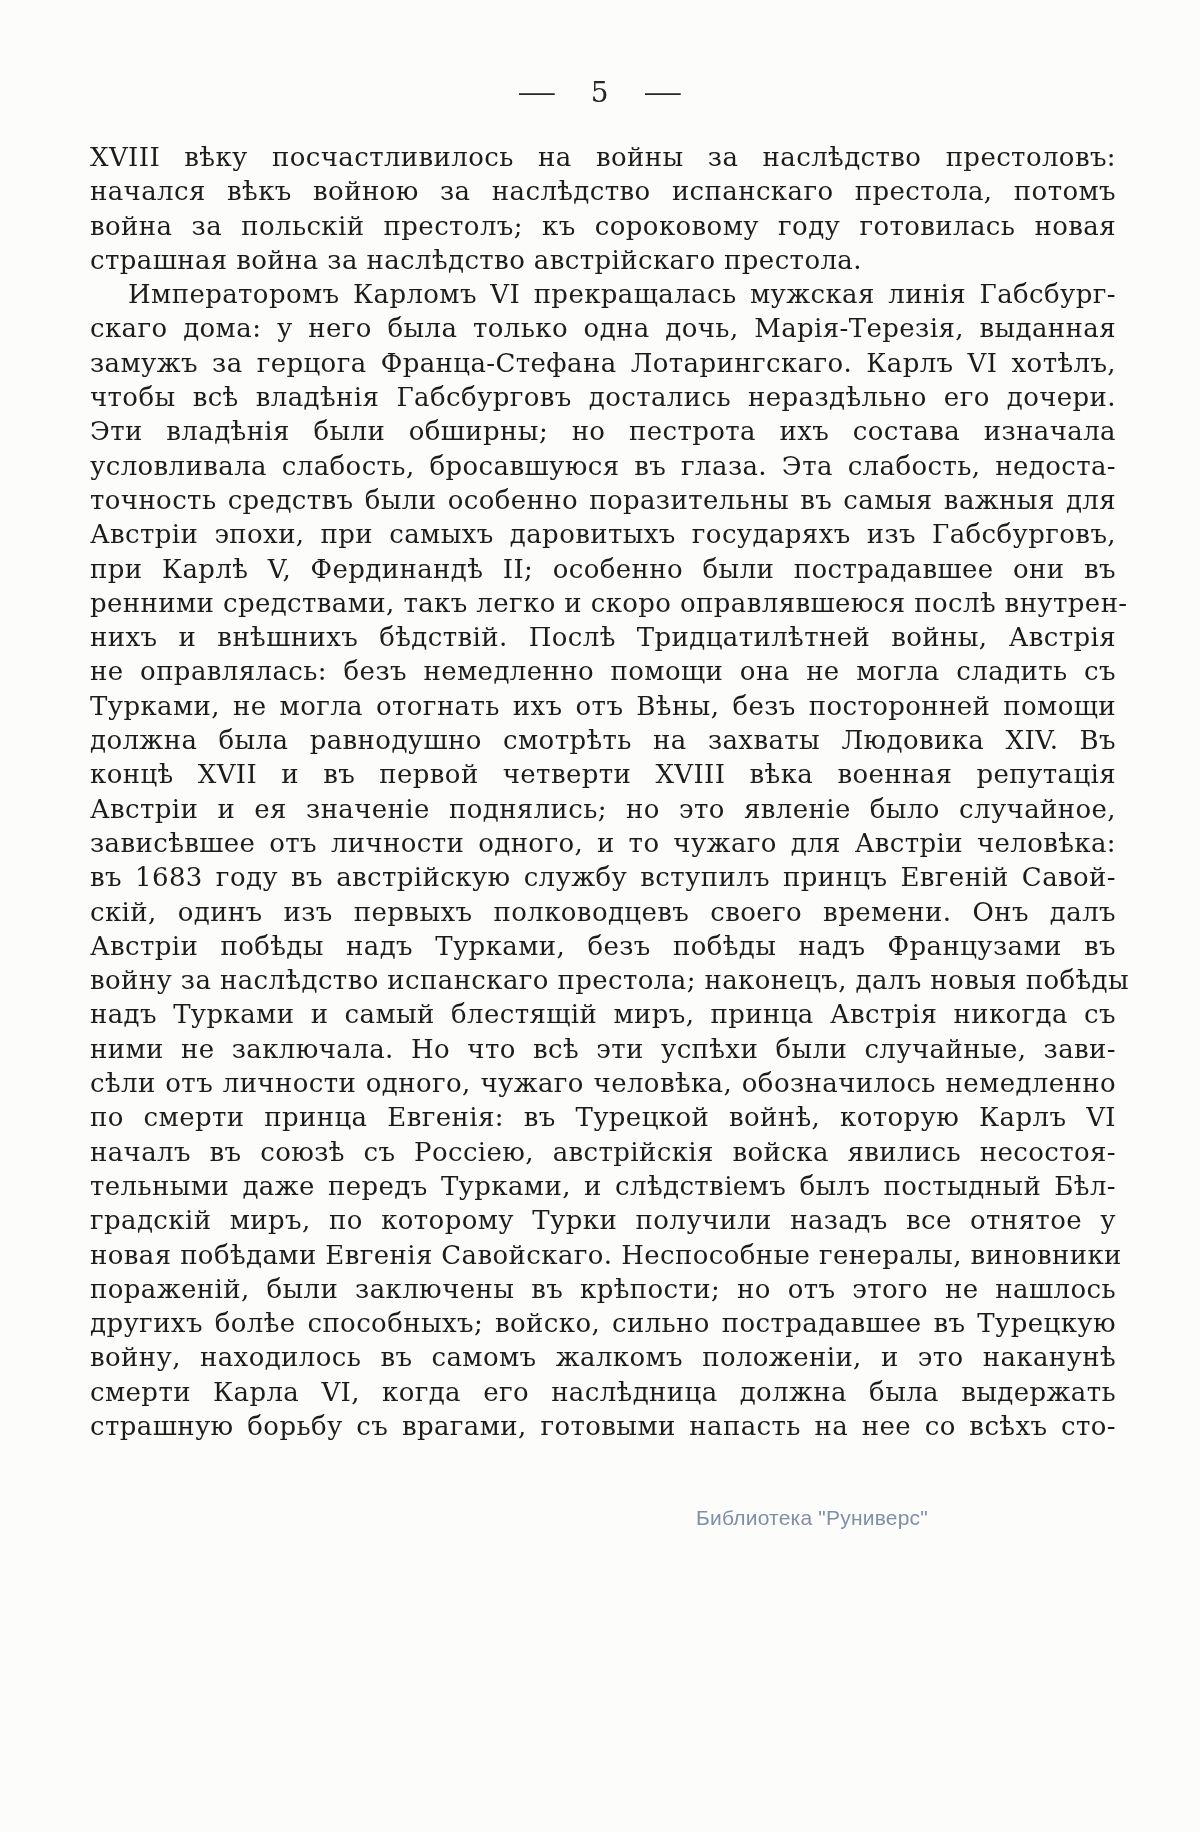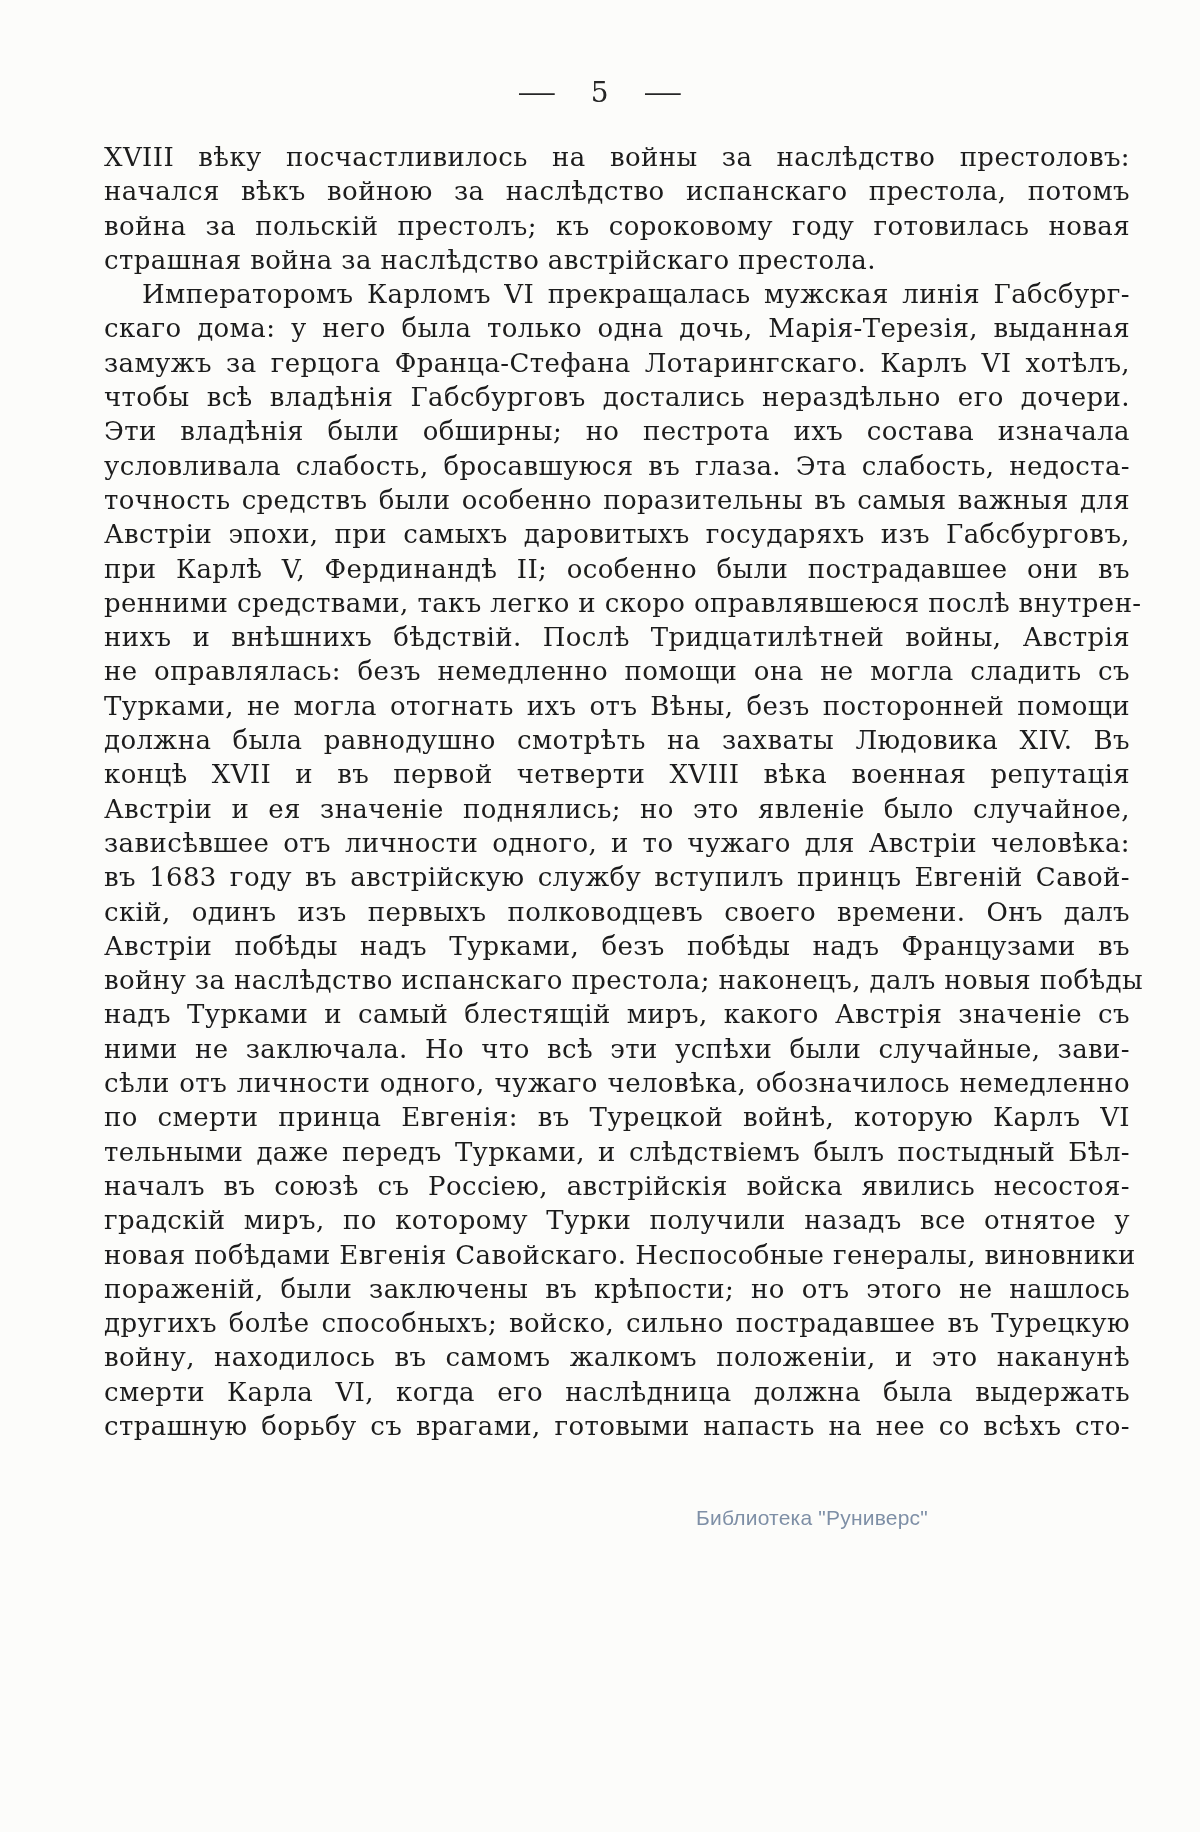--- a/index.html
+++ b/index.html
@@ -34,21 +34,21 @@
     display: inline-block;
     margin: 0 30px;
   }
   .page-header .dash {
     display: inline-block;
     transform: scaleX(1.4);
   }
   .text-block {
     position: absolute;
     top: 140px;
-    left: 104px;
+    left: 90px;
     width: 1026px;
     font-size: 26px;
     letter-spacing: 0.015em;
     color: #1c1c1c;
   }
   .paragraph {
     margin: 0;
   }
   .line {
     line-height: 34.3px;
@@ -106,26 +106,26 @@
         <div class="line">не оправлялась: безъ немедленно помощи она не могла сладить съ</div>
         <div class="line">Турками, не могла отогнать ихъ отъ Вѣны, безъ посторонней помощи</div>
         <div class="line">должна была равнодушно смотрѣть на захваты Людовика XIV. Въ</div>
         <div class="line">концѣ XVII и въ первой четверти XVIII вѣка военная репутація</div>
         <div class="line">Австріи и ея значеніе поднялись; но это явленіе было случайное,</div>
         <div class="line">зависѣвшее отъ личности одного, и то чужаго для Австріи человѣка:</div>
         <div class="line">въ 1683 году въ австрійскую службу вступилъ принцъ Евгеній Савой-</div>
         <div class="line">скій, одинъ изъ первыхъ полководцевъ своего времени. Онъ далъ</div>
         <div class="line">Австріи побѣды надъ Турками, безъ побѣды надъ Французами въ</div>
         <div class="line">войну за наслѣдство испанскаго престола; наконецъ, далъ новыя побѣды</div>
-        <div class="line">надъ Турками и самый блестящій миръ, какого Австрія значеніе съ</div>
+        <div class="line">надъ Турками и самый блестящій миръ, принца Австрія никогда съ</div>
         <div class="line">ними не заключала. Но что всѣ эти успѣхи были случайные, зави-</div>
         <div class="line">сѣли отъ личности одного, чужаго человѣка, обозначилось немедленно</div>
         <div class="line">по смерти принца Евгенія: въ Турецкой войнѣ, которую Карлъ VI</div>
+        <div class="line">началъ въ союзѣ съ Россіею, австрійскія войска явились несостоя-</div>
         <div class="line">тельными даже передъ Турками, и слѣдствіемъ былъ постыдный Бѣл-</div>
-        <div class="line">началъ въ союзѣ съ Россіею, австрійскія войска явились несостоя-</div>
         <div class="line">градскій миръ, по которому Турки получили назадъ все отнятое у</div>
         <div class="line">новая побѣдами Евгенія Савойскаго. Неспособные генералы, виновники</div>
         <div class="line">пораженій, были заключены въ крѣпости; но отъ этого не нашлось</div>
         <div class="line">другихъ болѣе способныхъ; войско, сильно пострадавшее въ Турецкую</div>
         <div class="line">войну, находилось въ самомъ жалкомъ положеніи, и это наканунѣ</div>
         <div class="line">смерти Карла VI, когда его наслѣдница должна была выдержать</div>
         <div class="line">страшную борьбу съ врагами, готовыми напасть на нее со всѣхъ сто-</div>
       </div>
     </div>
 

